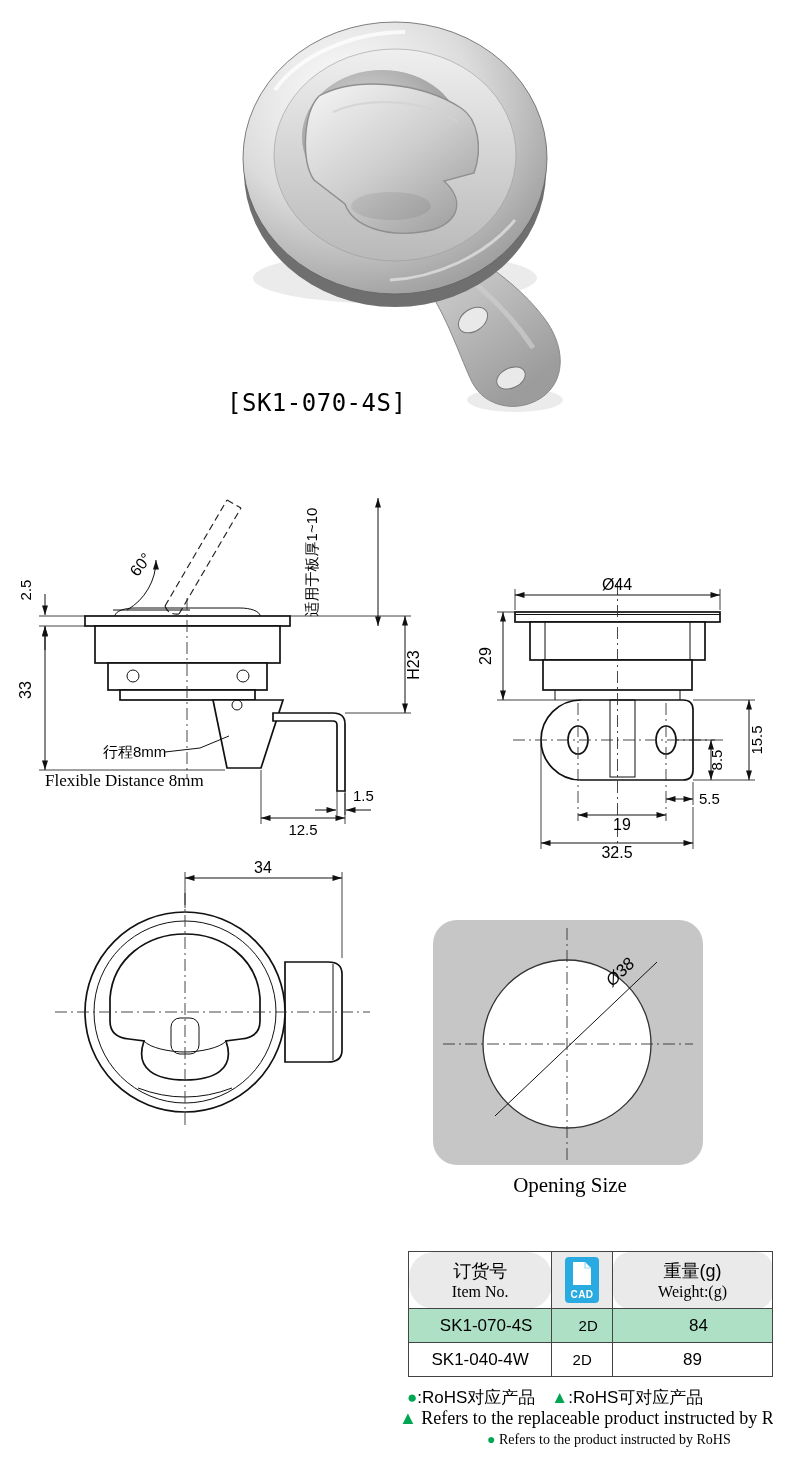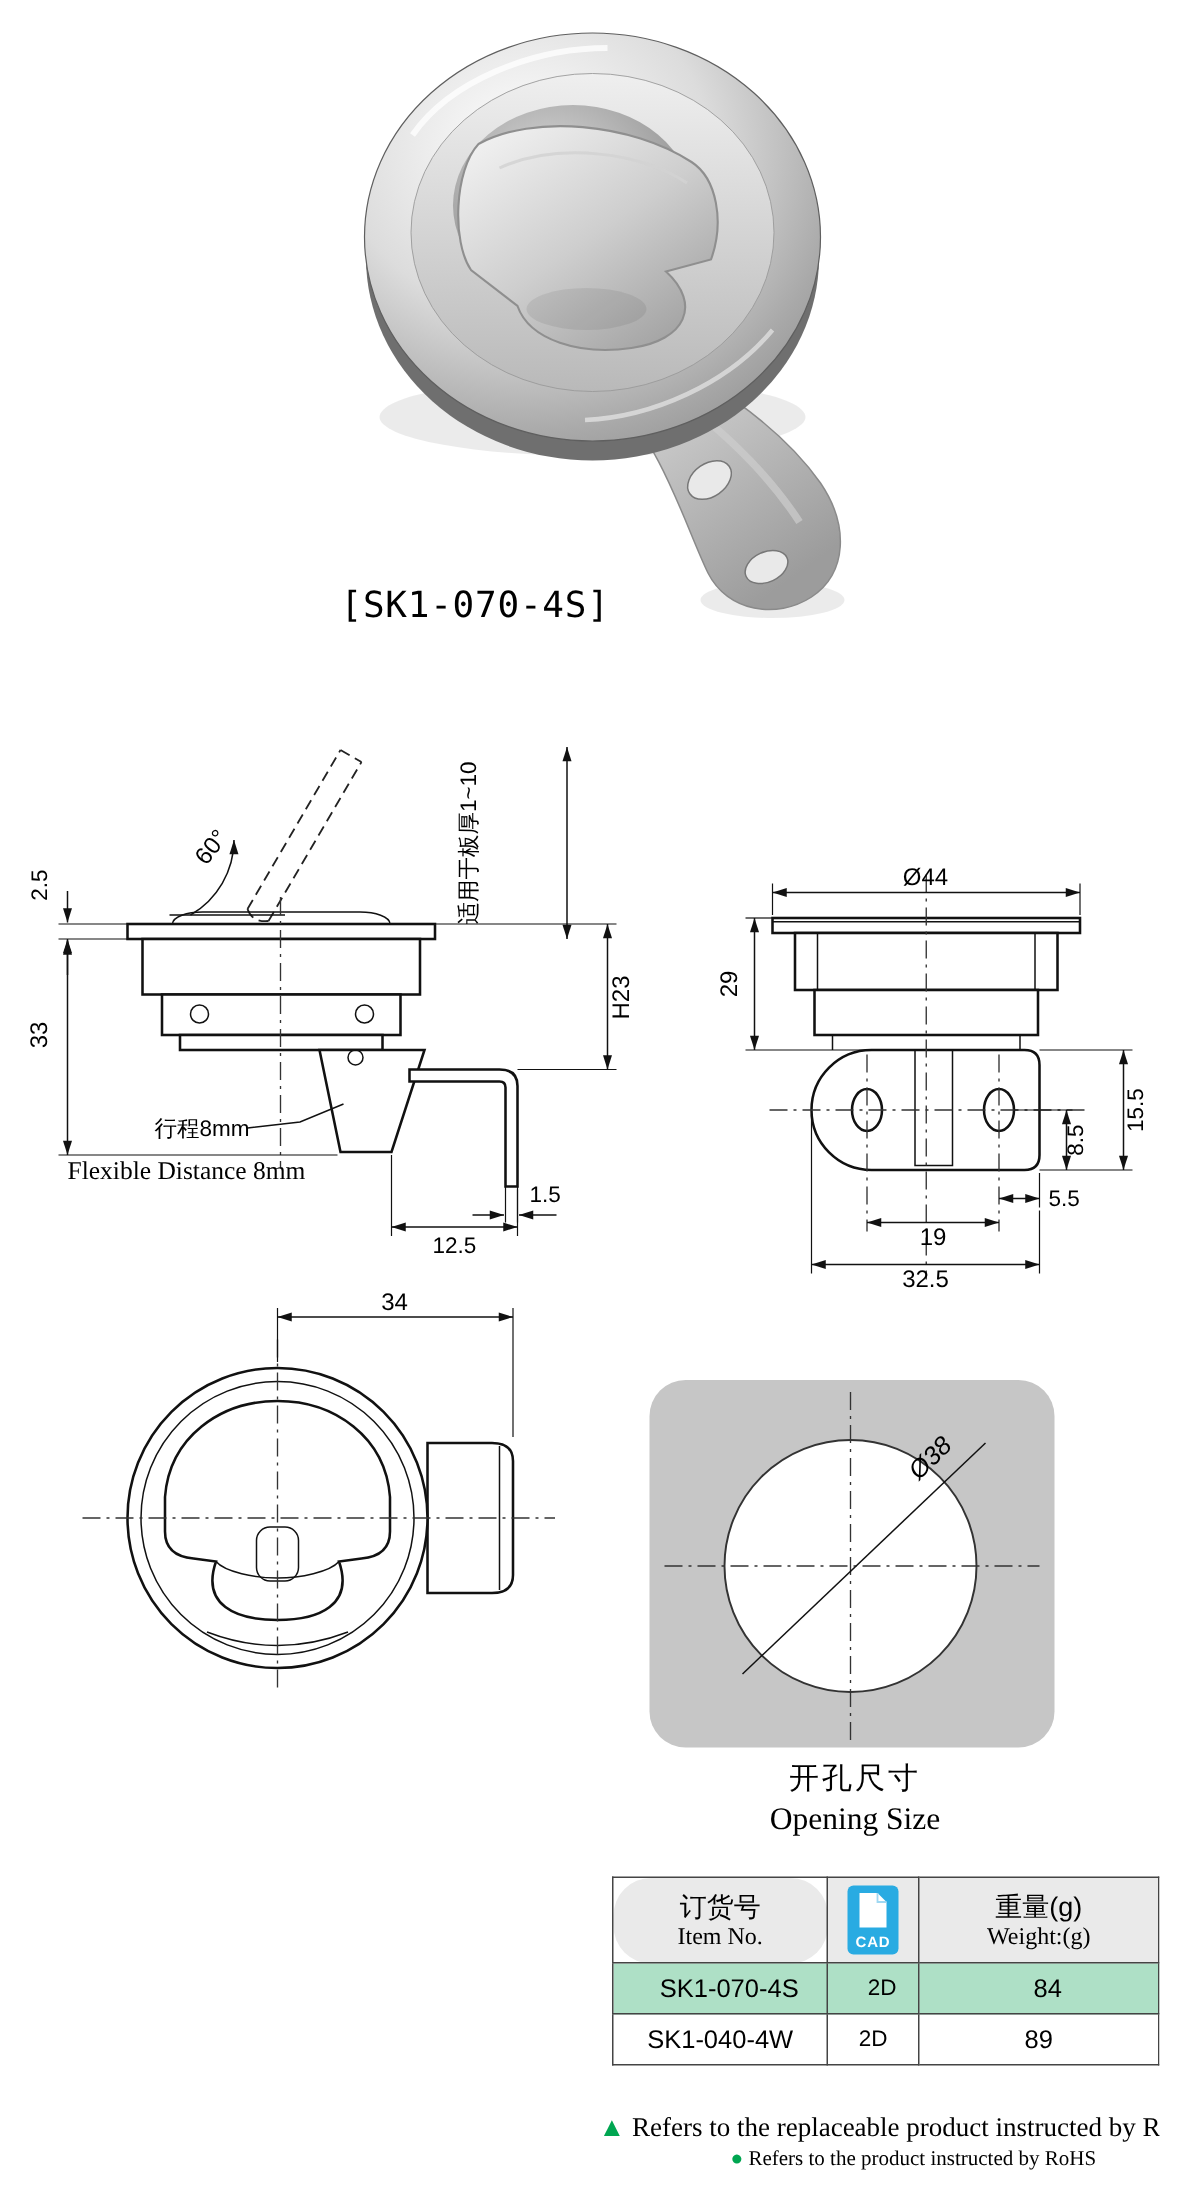--- a/index.html
+++ b/index.html
@@ -21,21 +21,21 @@
   .model-label{position:absolute;left:227px;top:389px;font-family:"DejaVu Sans Mono",monospace;
                font-size:24px;letter-spacing:.5px;}
 
   .opening-caption{position:absolute;left:425px;top:1172px;width:290px;text-align:center;}
   .oc-cn{font-size:20px;letter-spacing:2px;}
   .oc-en{font-size:21px;font-family:"Liberation Serif",serif;margin-top:1px;}
 
   .spec-table{position:absolute;left:408px;top:1251px;border-collapse:collapse;background:#fff;}
   .spec-table th,.spec-table td{border:1px solid #444;text-align:center;vertical-align:middle;padding:0;}
   .spec-table th{background:#eaeaea;height:56px;font-weight:normal;}
-  .c-item{width:150px;border-radius:25px;}.c-cad{width:62px;}.c-weight{width:168px;}
+  .c-item{width:150px;border-radius:25px;}.c-cad{width:62px;}.c-weight{width:168px;border-radius:17px;}
   .spec-table td{height:33px;font-size:17px;}
   .spec-table td.cad{font-size:15px;text-align:center;}
   .hl td{background:#aee0c6;padding-left:12px;}
   .hdr-cn{font-size:18px;}
   .hdr-en{font-size:16px;font-family:"Liberation Serif",serif;}
 
   .legend-line{position:absolute;white-space:nowrap;}
   .gicon{color:#00a651;}
   #legend-1{left:407px;top:1386px;font-size:17px;}
   #legend-1 .part2{margin-left:16px;}
@@ -279,21 +279,20 @@
   <svg style="left:425px;top:908px;" width="290" height="270" viewBox="0 0 290 270">
     <rect x="8" y="12" width="270" height="245" rx="24" fill="#c6c6c6"></rect>
     <circle cx="142" cy="136" r="84" fill="#fff" stroke="#333" stroke-width="1.3"></circle>
     <line class="cl" x1="142" y1="20" x2="142" y2="252"></line>
     <line class="cl" x1="18" y1="136" x2="268" y2="136"></line>
     <line class="thin" x1="70" y1="208" x2="232" y2="54"></line>
     <text class="dtext" x="199" y="68" text-anchor="middle" transform="rotate(-44 199 68)" style="font-size:17px;font-style:italic;">Ø38</text>
   </svg>
 
   <div class="opening-caption">
-    <div class="oc-cn">开孔尺寸</div>
     <div class="oc-en">Opening Size</div>
   </div>
 
   <table class="spec-table">
     <thead>
       <tr>
         <th class="c-item">
           <div class="hdr-cn">订货号</div>
           <div class="hdr-en">Item No.</div>
         </th>
@@ -318,20 +317,23 @@
         <td>84</td>
       </tr>
       <tr>
         <td>SK1-040-4W</td>
         <td class="cad">2D</td>
         <td>89</td>
       </tr>
     </tbody>
   </table>
 
+  <div id="legend-1" class="legend-line">
+    <span class="gicon">●</span><span>:RoHS对应产品</span><span class="part2"><span class="gicon">▲</span><span>:RoHS可对应产品</span></span>
+  </div>
   <div id="legend-2" class="legend-line">
     <span class="gicon">▲</span> <span>Refers to the replaceable product instructed by RoHS</span>
   </div>
   <div id="legend-3" class="legend-line">
     <span class="gicon">●</span> <span>Refers to the product instructed by RoHS</span>
   </div>
 
 </div>
 
 </body></html>

